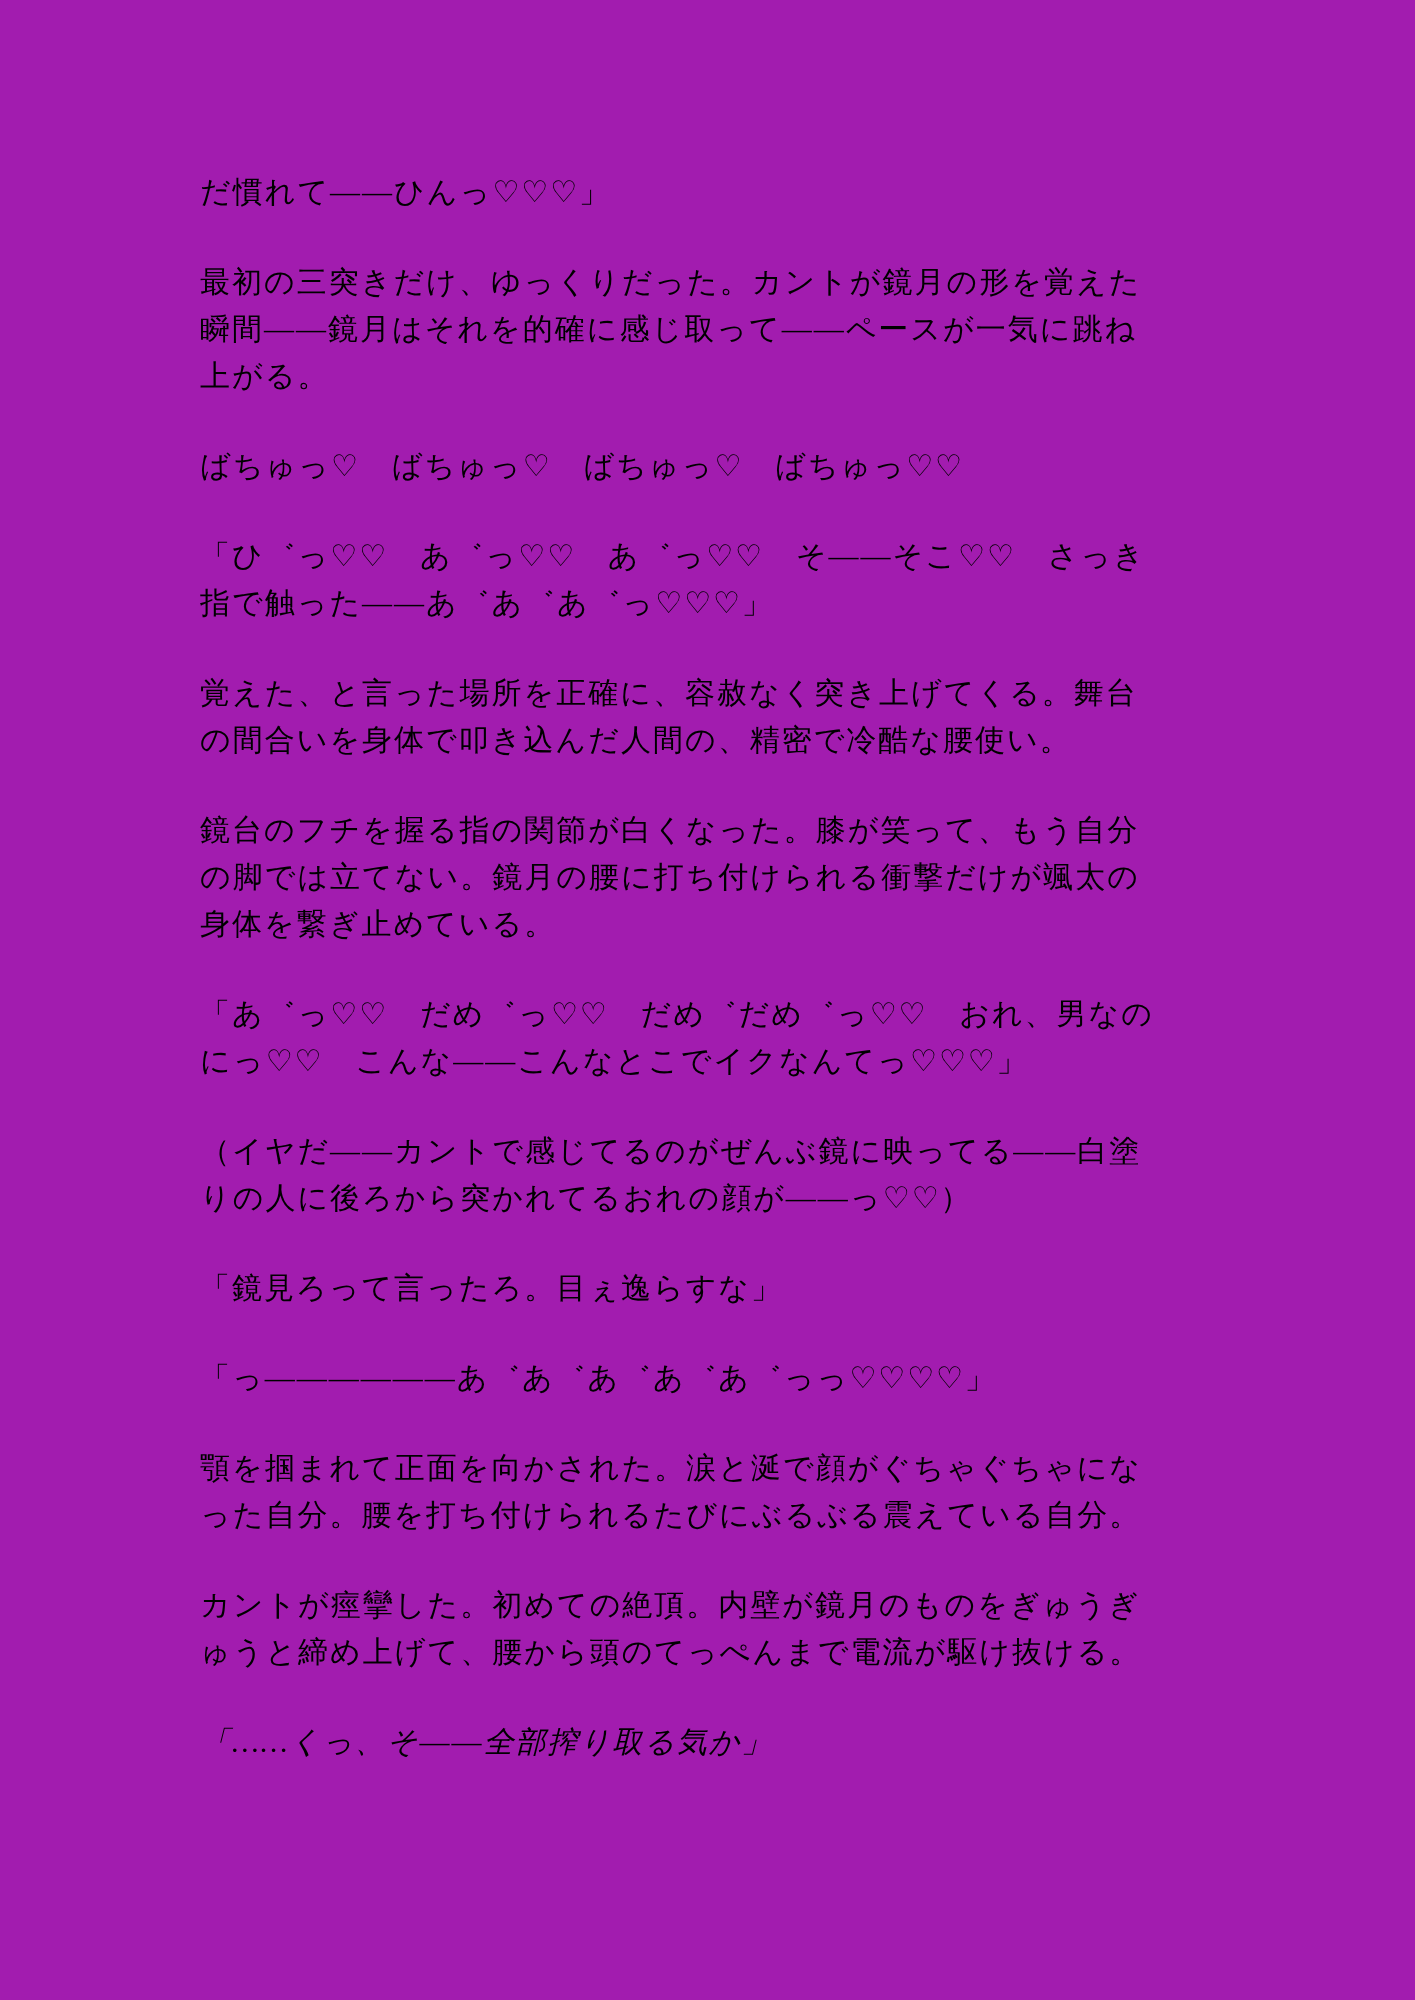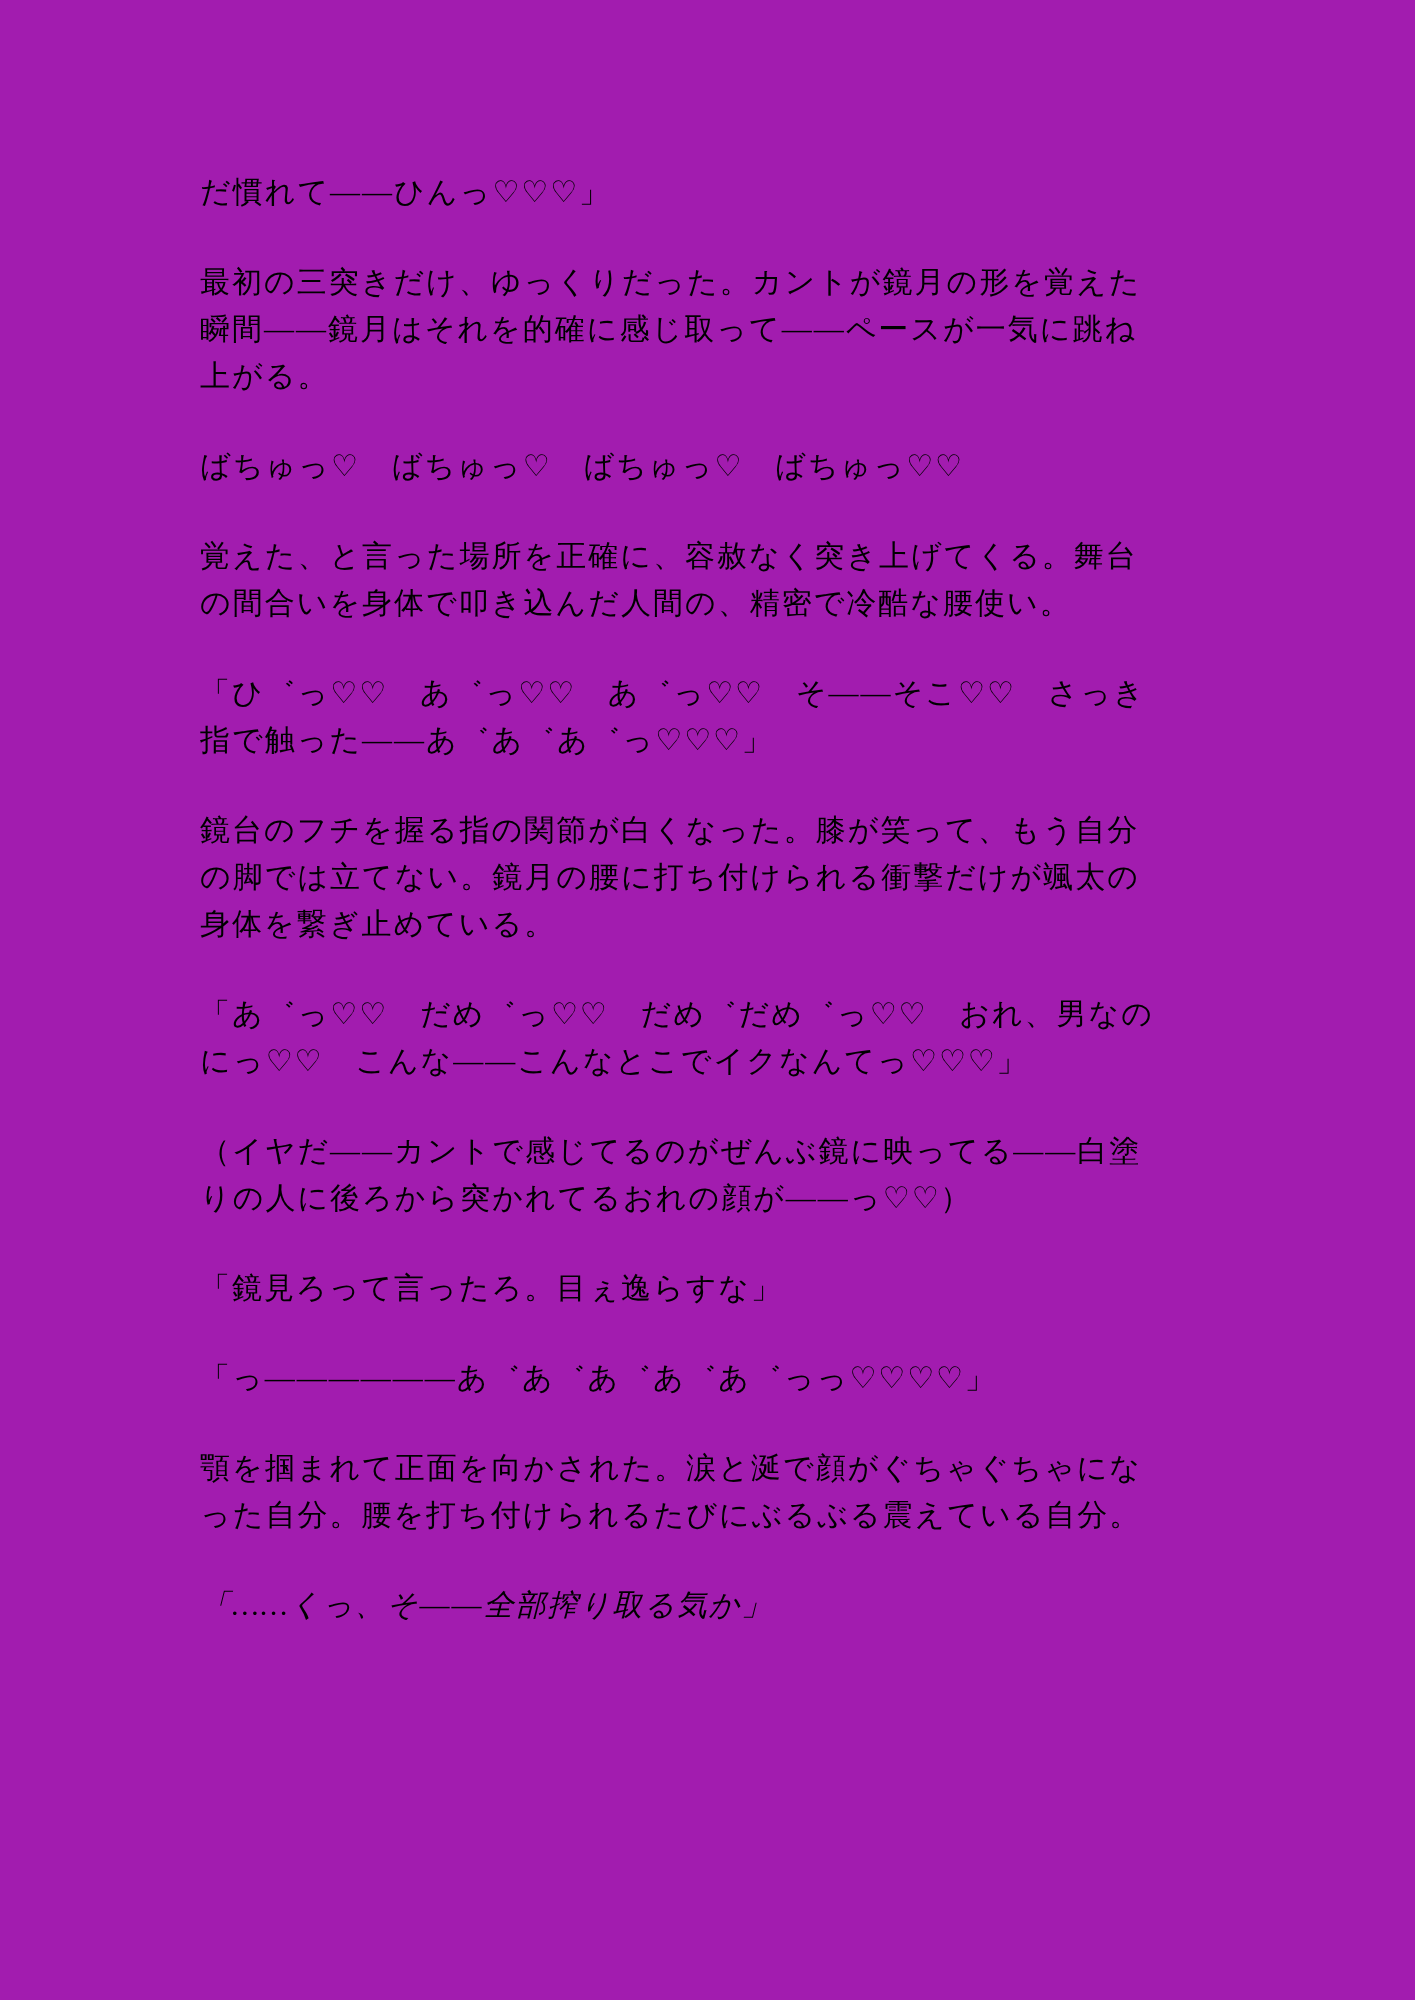--- a/index.html
+++ b/index.html
@@ -40,23 +40,24 @@
   }
 </style>
 </head>
 <body>
 
 <main class="page">
   <div class="text-column">
     <p class="para">だ慣れて――ひんっ♡♡♡」</p>
     <p class="para">最初の三突きだけ、ゆっくりだった。カントが鏡月の形を覚えた瞬間――鏡月はそれを的確に感じ取って――ペースが一気に跳ね上がる。</p>
     <p class="para">ばちゅっ♡　ばちゅっ♡　ばちゅっ♡　ばちゅっ♡♡</p>
+    <p class="para">「ひ゛っ♡♡　あ゛っ♡♡　あ゛っ♡♡　そ――そこ♡♡　さっき指で触った――あ゛あ゛あ゛っ♡♡♡」</p>
     <p class="para">覚えた、と言った場所を正確に、容赦なく突き上げてくる。舞台の間合いを身体で叩き込んだ人間の、精密で冷酷な腰使い。</p>
-    <p class="para">「ひ゛っ♡♡　あ゛っ♡♡　あ゛っ♡♡　そ――そこ♡♡　さっき指で触った――あ゛あ゛あ゛っ♡♡♡」</p>
     <p class="para">鏡台のフチを握る指の関節が白くなった。膝が笑って、もう自分の脚では立てない。鏡月の腰に打ち付けられる衝撃だけが颯太の身体を繋ぎ止めている。</p>
     <p class="para">「あ゛っ♡♡　だめ゛っ♡♡　だめ゛だめ゛っ♡♡　おれ、男なのにっ♡♡　こんな――こんなとこでイクなんてっ♡♡♡」</p>
     <p class="para">（イヤだ――カントで感じてるのがぜんぶ鏡に映ってる――白塗りの人に後ろから突かれてるおれの顔が――っ♡♡）</p>
     <p class="para">「鏡見ろって言ったろ。目ぇ逸らすな」</p>
     <p class="para">「っ――――――あ゛あ゛あ゛あ゛あ゛っっ♡♡♡♡」</p>
     <p class="para">顎を掴まれて正面を向かされた。涙と涎で顔がぐちゃぐちゃになった自分。腰を打ち付けられるたびにぶるぶる震えている自分。</p>
+    <p class="para">カントが痙攣した。初めての絶頂。内壁が鏡月のものをぎゅうぎゅうと締め上げて、腰から頭のてっぺんまで電流が駆け抜ける。</p>
     <p class="para">「……くっ、そ――全部搾り取る気か」</p>
   </div>
 </main>
 
 </body></html>

